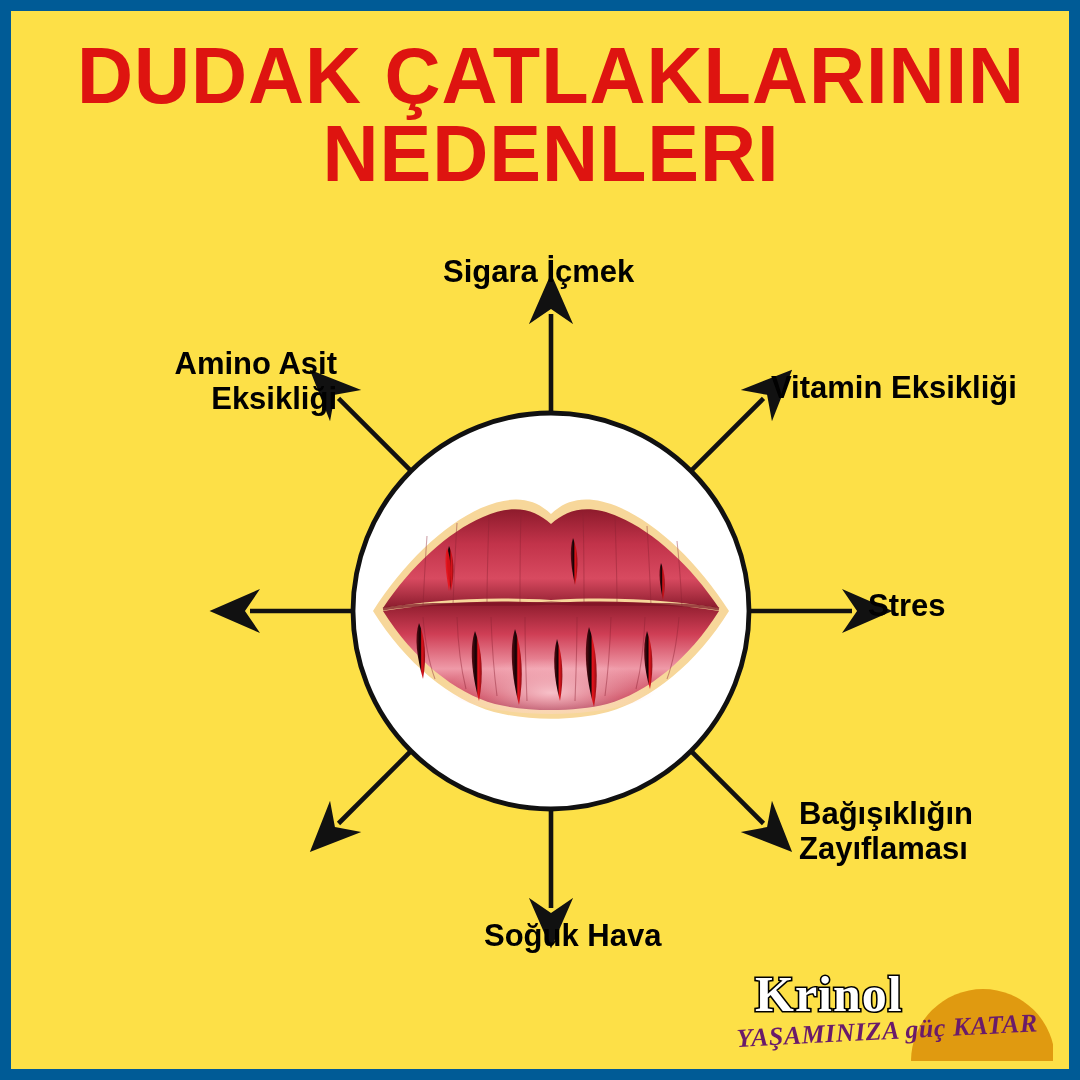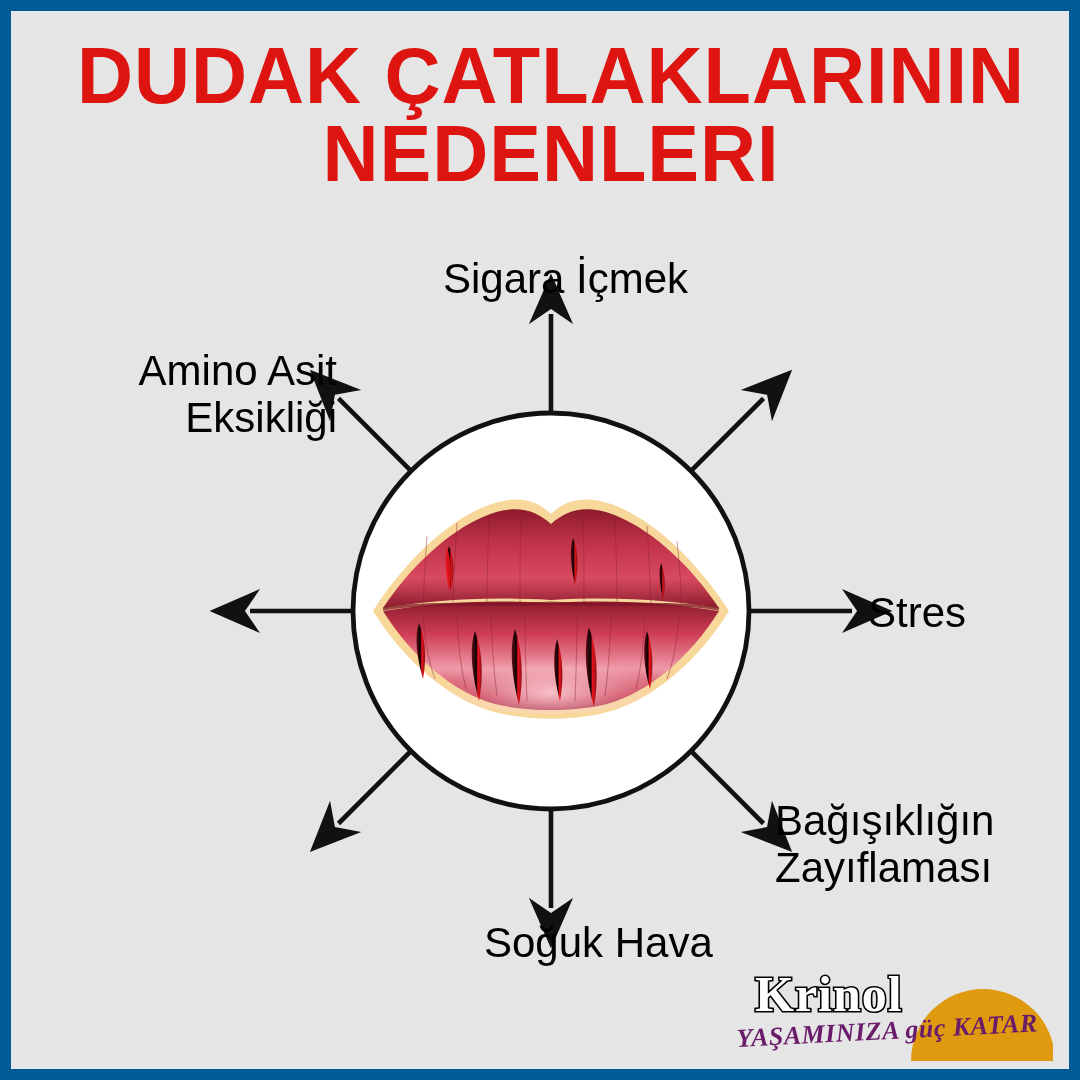--- a/index.html
+++ b/index.html
@@ -8,21 +8,21 @@
     padding: 0;
     background: #ffffff;
   }
   body {
     font-family: "Liberation Sans", sans-serif;
   }
   #poster {
     position: relative;
     width: 1080px;
     height: 1080px;
-    background: #e5e5e5;
+    background: #fde047;
     border: 11px solid #005b96;
     box-sizing: border-box;
     overflow: hidden;
   }
 
   
   #title-block {
     position: absolute;
     top: 26px;
     left: 0;
@@ -49,32 +49,32 @@
     height: 1080px;
     pointer-events: none;
   }
   #diagram svg { display:block; }
 
   
   .label {
     position: absolute;
     color: #010101;
     font-family: "Liberation Sans", sans-serif;
-    font-weight: normal;
-    font-size: 42px;
+    font-weight: bold;
+    font-size: 31px;
     line-height: 1.12;
     white-space: pre-line;
   }
   .lbl-smoking   { left: 432px; top: 244px; text-align: center; }
   .lbl-amino     { left: 118px; top: 336px; width: 208px; text-align: right; }
   .lbl-vitamin   { left: 760px; top: 360px; text-align: left; }
   .lbl-dryskin   { left: 73px;  top: 578px; text-align: right; }
   .lbl-stress    { left: 857px; top: 578px; text-align: right; }
   .lbl-allergy   { left: 62px;  top: 802px; width: 262px; text-align: center; }
-  .lbl-immune    { left: 764px; top: 786px; text-align: left; }
+  .lbl-immune    { left: 788px; top: 786px; text-align: left; }
   .lbl-cold      { left: 437px; top: 908px; text-align: center; margin-left: 36px; }
 
   
   #logo {
     position: absolute;
     right: 16px;
     bottom: 8px;
     width: 330px;
     height: 102px;
   }
@@ -198,20 +198,21 @@
           <path d="M504,618 C 511,638 513,666 508,694 C 501,667 498,637 504,618 Z"></path>
           <path d="M546,628 C 552,646 553,668 549,690 C 543,668 541,645 546,628 Z"></path>
           <path d="M578,616 C 586,638 588,668 583,696 C 575,668 572,637 578,616 Z"></path>
           <path d="M636,620 C 642,636 643,658 639,678 C 633,658 631,636 636,620 Z"></path>
         </g>
       </g>
     </svg>
   </div>
 
   <div class="label lbl-smoking">Sigara İçmek</div>
+  <div class="label lbl-vitamin">Vitamin Eksikliği</div>
   <div class="label lbl-stress">Stres</div>
   <div class="label lbl-immune">Bağışıklığın
 Zayıflaması</div>
   <div class="label lbl-cold">Soğuk Hava</div>
   <div class="label lbl-amino">Amino Asit
 Eksikliği</div>
 
   <div id="logo">
     <svg width="330" height="102" viewBox="0 0 330 102" xmlns="http://www.w3.org/2000/svg">
 

